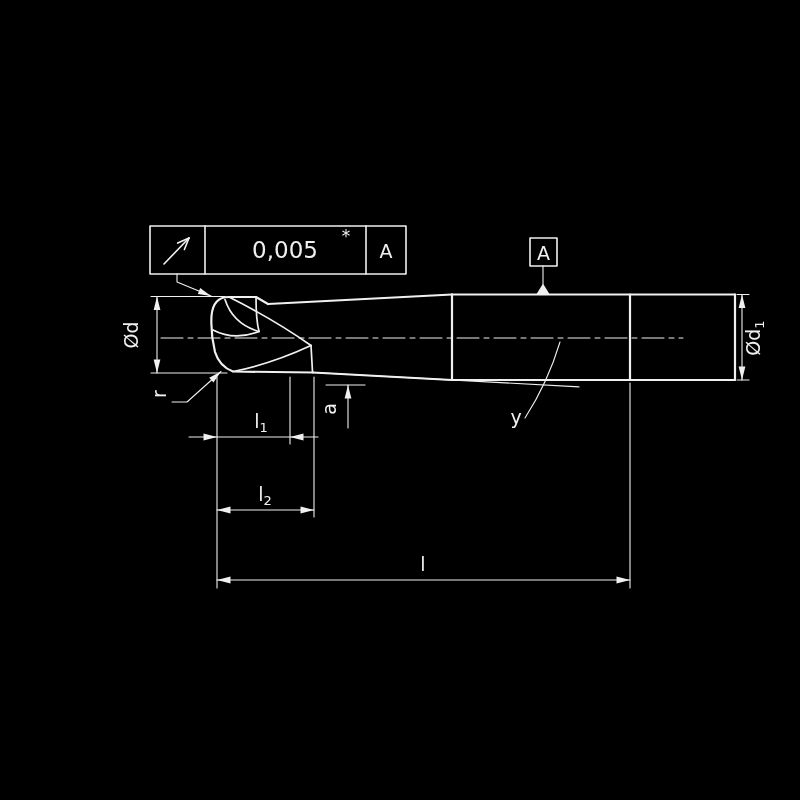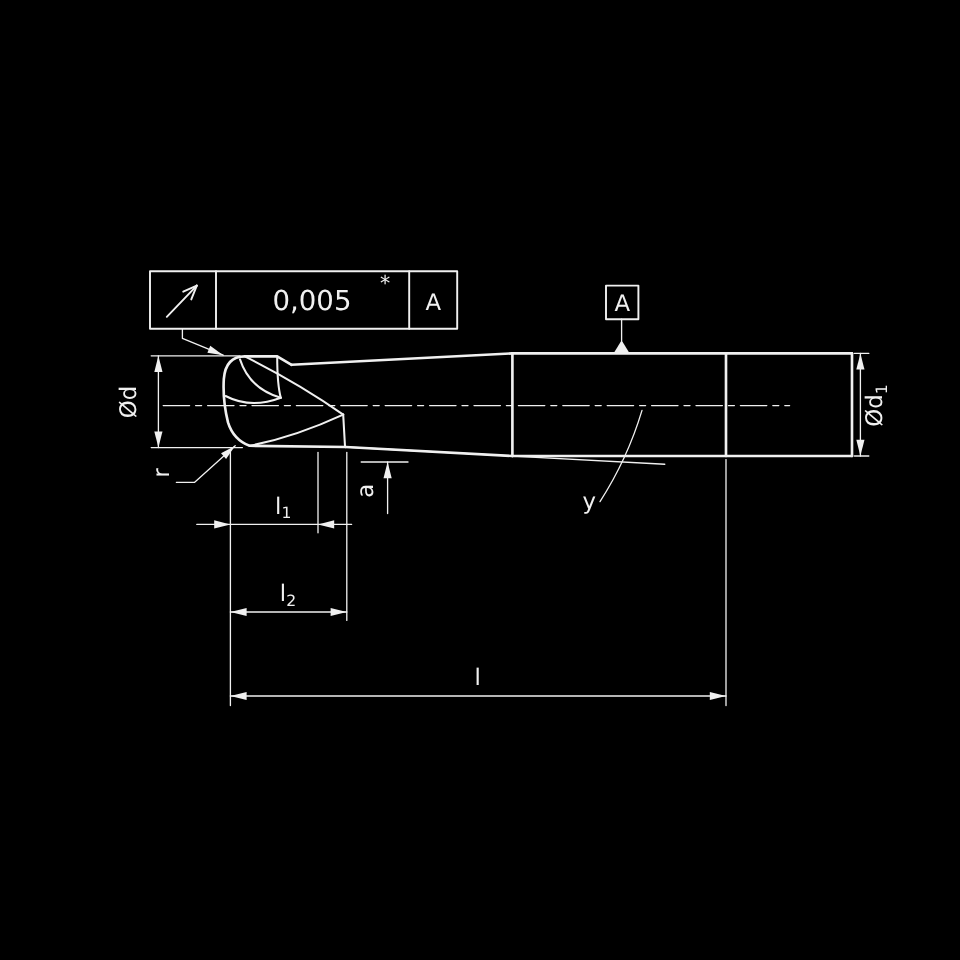--- a/index.html
+++ b/index.html
@@ -1,18 +1,18 @@
 <!DOCTYPE html>
 <html style="--bg: #000000; --ink: #f0f0f0;"><head>
 <meta charset="utf-8">
 <style>
   :root { --bg:#000000; --ink:#f0f0f0; }
   html,body { margin:0; padding:0; }
   body { width:800px; height:800px; background:var(--bg); overflow:hidden; }
-  .stage { width:704px; height:800px; background:var(--bg); position:relative; }
+  .stage { width:704px; height:800px; background:var(--bg); position:relative;margin-left:25px; }
   svg { display:block; }
   .ln   { stroke:var(--ink); fill:none; stroke-linecap:round; stroke-linejoin:round; }
   .thick{ stroke-width:2.2; }
   .mid  { stroke-width:1.7; }
   .thin { stroke-width:1.1; }
   .frame{ stroke-width:1.6; }
   .fill { fill:var(--ink); stroke:none; }
   text  { font-family:"DejaVu Sans","Liberation Sans",sans-serif; fill:var(--ink); stroke:none; }
   .t-val { font-size:23px; }
   .t-lab { font-size:19px; }

